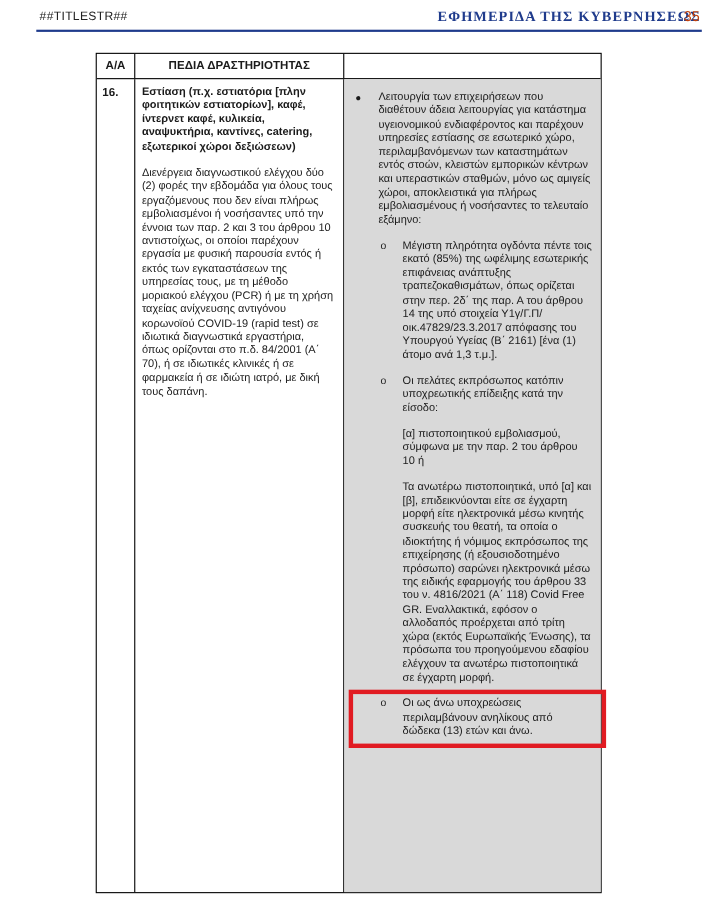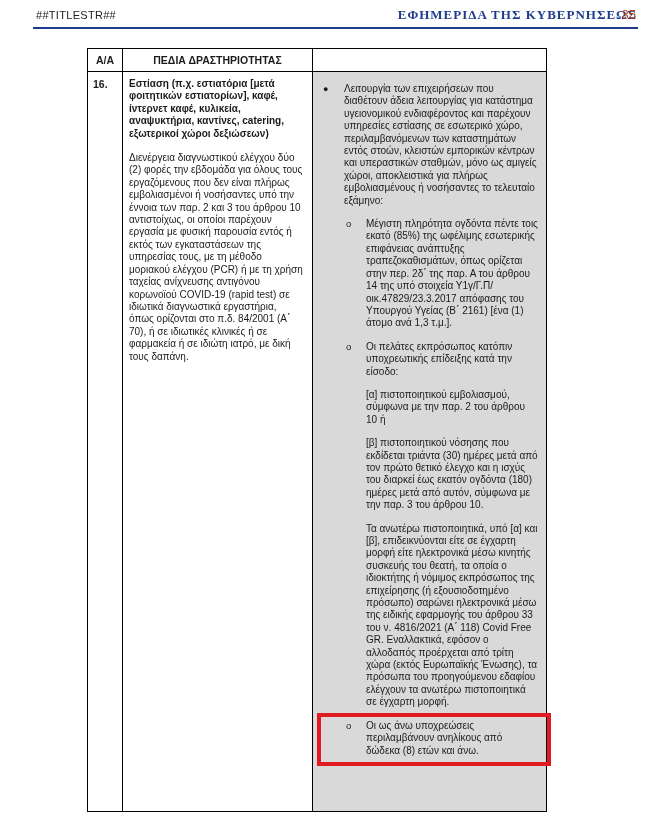--- a/index.html
+++ b/index.html
@@ -88,21 +88,21 @@
   <div class="trow thead">
     <div class="th c1">Α/Α</div>
     <div class="th c2">ΠΕΔΙΑ ΔΡΑΣΤΗΡΙΟΤΗΤΑΣ</div>
   </div>
 
   <div class="trow tbody">
 
     <div class="td c1 cell-num">16.</div>
 
     <div class="td c2 cell-activity">
-      <div class="act-title">Εστίαση (π.χ. εστιατόρια [μετά φοιτητικών εστιατορίων], καφέ, ίντερνετ καφέ, κυλικεία, αναψυκτήρια, καντίνες, catering, εξωτερικοί χώροι δεξιώσεων)</div>
+      <div class="act-title">Εστίαση (π.χ. εστιατόρια [πλην φοιτητικών εστιατορίων], καφέ, ίντερνετ καφέ, κυλικεία, αναψυκτήρια, καντίνες, catering, εξωτερικοί χώροι δεξιώσεων)</div>
       <div class="act-body">Διενέργεια διαγνωστικού ελέγχου δύο (2) φορές την εβδομάδα για όλους τους εργαζόμενους που δεν είναι πλήρως εμβολιασμένοι ή νοσήσαντες υπό την έννοια των παρ. 2 και 3 του άρθρου 10 αντιστοίχως, οι οποίοι παρέχουν εργασία με φυσική παρουσία εντός ή εκτός των εγκαταστάσεων της υπηρεσίας τους, με τη μέθοδο μοριακού ελέγχου (PCR) ή με τη χρήση ταχείας ανίχνευσης αντιγόνου κορωνοϊού COVID-19 (rapid test) σε ιδιωτικά διαγνωστικά εργαστήρια, όπως ορίζονται στο π.δ. 84/2001 (Α΄ 70), ή σε ιδιωτικές κλινικές ή σε φαρμακεία ή σε ιδιώτη ιατρό, με δική τους δαπάνη.</div>
     </div>
 
     <div class="td c3 shaded cell-measures">
 
       <div class="m-item">
         <span class="b1">●</span>
         <div class="m-text">Λειτουργία των επιχειρήσεων που διαθέτουν άδεια λειτουργίας για κατάστημα υγειονομικού ενδιαφέροντος και παρέχουν υπηρεσίες εστίασης σε εσωτερικό χώρο, περιλαμβανόμενων των καταστημάτων εντός στοών, κλειστών εμπορικών κέντρων και υπεραστικών σταθμών, μόνο ως αμιγείς χώροι, αποκλειστικά για πλήρως εμβολιασμένους ή νοσήσαντες το τελευταίο εξάμηνο:</div>
       </div>
 
@@ -110,24 +110,23 @@
         <span class="b2">o</span>
         <div class="m-text">Μέγιστη πληρότητα ογδόντα πέντε τοις εκατό (85%) της ωφέλιμης εσωτερικής επιφάνειας ανάπτυξης τραπεζοκαθισμάτων, όπως ορίζεται στην περ. 2δ΄ της παρ. Α του άρθρου 14 της υπό στοιχεία Υ1γ/Γ.Π/οικ.47829/23.3.2017 απόφασης του Υπουργού Υγείας (Β΄ 2161) [ένα (1) άτομο ανά 1,3 τ.μ.].</div>
       </div>
 
       <div class="m-sub">
         <span class="b2">o</span>
         <div class="m-text">Οι πελάτες εκπρόσωπος κατόπιν υποχρεωτικής επίδειξης κατά την είσοδο:</div>
       </div>
 
       <div class="m-para">[α] πιστοποιητικού εμβολιασμού, σύμφωνα με την παρ. 2 του άρθρου 10 ή</div>
-      <div class="m-para">[β] πιστοποιητικού νόσησης που εκδίδεται τριάντα (30) ημέρες μετά από τον πρώτο θετικό έλεγχο και η ισχύς του διαρκεί έως εκατόν ογδόντα (180) ημέρες μετά από αυτόν, σύμφωνα με την παρ. 3 του άρθρου 10.</div>
       <div class="m-para">Τα ανωτέρω πιστοποιητικά, υπό [α] και [β], επιδεικνύονται είτε σε έγχαρτη μορφή είτε ηλεκτρονικά μέσω κινητής συσκευής του θεατή, τα οποία ο ιδιοκτήτης ή νόμιμος εκπρόσωπος της επιχείρησης (ή εξουσιοδοτημένο πρόσωπο) σαρώνει ηλεκτρονικά μέσω της ειδικής εφαρμογής του άρθρου 33 του ν. 4816/2021 (Α΄ 118) Covid Free GR. Εναλλακτικά, εφόσον ο αλλοδαπός προέρχεται από τρίτη χώρα (εκτός Ευρωπαϊκής Ένωσης), τα πρόσωπα του προηγούμενου εδαφίου ελέγχουν τα ανωτέρω πιστοποιητικά σε έγχαρτη μορφή.</div>
 
       <div class="m-sub highlighted">
         <div class="hl-box"></div>
         <span class="b2">o</span>
-        <div class="m-text">Οι ως άνω υποχρεώσεις περιλαμβάνουν ανηλίκους από δώδεκα (8) ετών και άνω.</div>
+        <div class="m-text">Οι ως άνω υποχρεώσεις περιλαμβάνουν ανηλίκους από δώδεκα (13) ετών και άνω.</div>
       </div>
 
     </div>
   </div>
 </div>
 
 </body></html>

